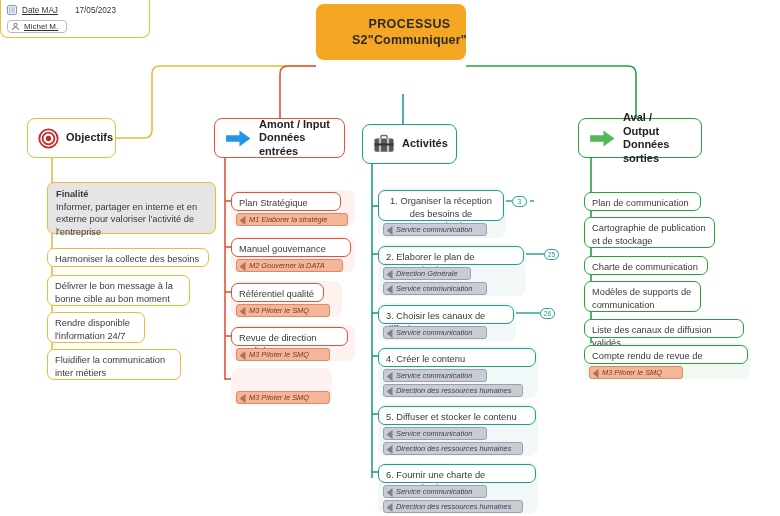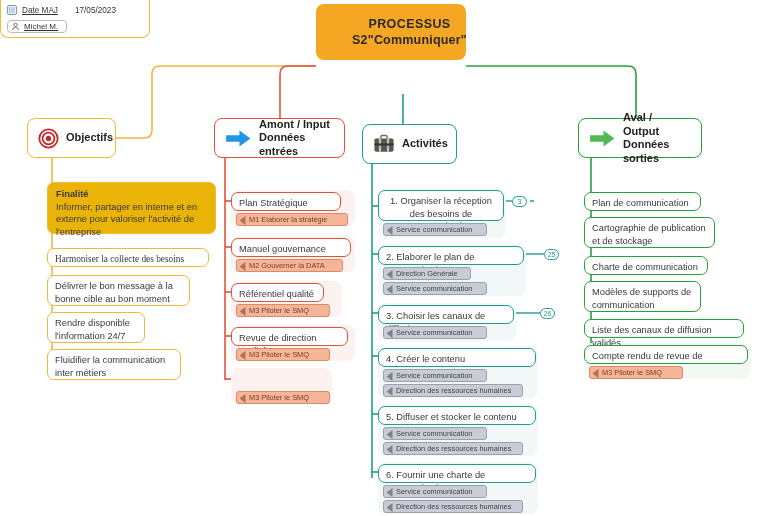--- a/index.html
+++ b/index.html
@@ -46,27 +46,27 @@
   .b-act{border-color:#1F9E8F;}
   .b-ava{border-color:#28A03C;}
 
   
   .wrap{position:absolute;box-sizing:border-box;border-radius:8px;z-index:1;}
   .w-amo{background:#FDF2EF;}
   .w-act{background:#F1F8F7;}
   .w-ava{background:#F2F9F3;}
 
   
-  #n-obj-0{background:#eab308;border-color:#F0B93B;}
+  #n-obj-0{background:#e5e5e5;border-color:#F0B93B;}
   #n-obj-0 b{font-weight:bold;color:#3a3a3a;}
 
   
   .tag{position:absolute;box-sizing:border-box;height:13px;display:flex;
        align-items:center;border-radius:3px;font-size:7.4px;z-index:3;
-       padding-left:12px;padding-right:7px;white-space:nowrap;}
+       padding-left:12px;padding-right:7px;white-space:nowrap;font-style:italic;}
   .tag::before{content:"";position:absolute;left:2.5px;top:2px;width:6px;height:9px;
        background:currentColor;opacity:.55;
        clip-path:polygon(100% 0,100% 100%,0 50%);}
   .tag-o{background:#F5B598;border:1px solid #D98A66;color:#7a3a1d;}
   .tag-g{background:#C9CCD4;border:1px solid #9BA1AC;color:#3d434d;}
 
   
   .badge{position:absolute;height:11px;min-width:15px;box-sizing:border-box;
          border:1px solid #1F9E8F;border-radius:6px;background:#fff;color:#1F9E8F;
          font-size:6.8px;display:flex;align-items:center;justify-content:center;z-index:4;}
@@ -204,21 +204,21 @@
     <span style="display:flex;flex-direction:column;">
       <span class="htext">Aval / Output</span>
       <span class="htext">Données sorties</span>
     </span>
   </div>
 
   <div class="node leaf b-obj" id="n-obj-0" style="left:47px;top:182px;width:169px;height:52px;padding:5px 8px;">
     <b>Finalité</b>
     <span class="node-txt">Informer, partager en interne et en externe pour valoriser l'activité de l'entreprise</span>
   </div>
-  <div class="node leaf b-obj" style="left:47px;top:248px;width:162px;height:19px;font-family:Liberation Serif, serif;">
+  <div class="node leaf b-obj" style="left:47px;top:248px;width:162px;height:19px;">
     <span class="node-txt">Harmoniser la collecte des besoins</span>
   </div>
   <div class="node leaf b-obj" style="left:47px;top:275px;width:143px;height:31px;">
     <span class="node-txt">Délivrer le bon message à la bonne cible au bon moment</span>
   </div>
   <div class="node leaf b-obj" style="left:47px;top:312px;width:98px;height:31px;">
     <span class="node-txt">Rendre disponible l'information 24/7</span>
   </div>
   <div class="node leaf b-obj" style="left:47px;top:349px;width:134px;height:31px;">
     <span class="node-txt">Fluidifier la communication inter métiers</span>

